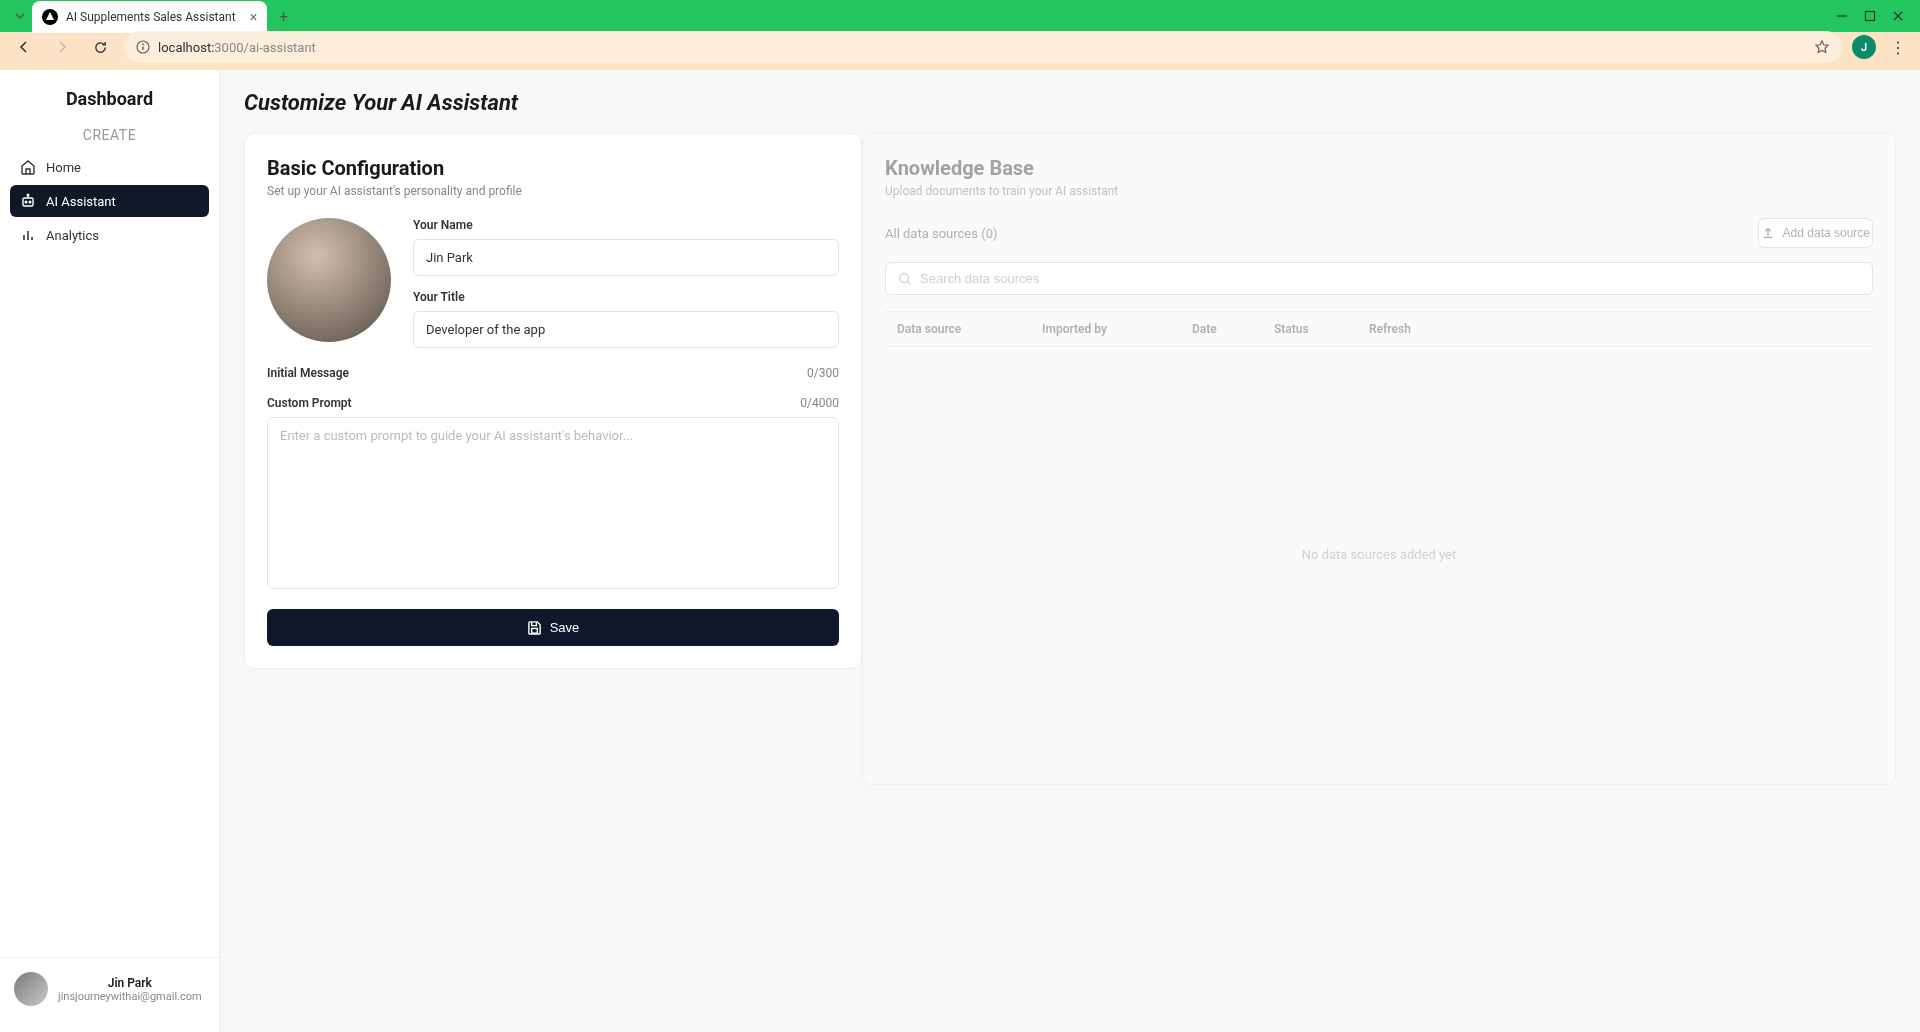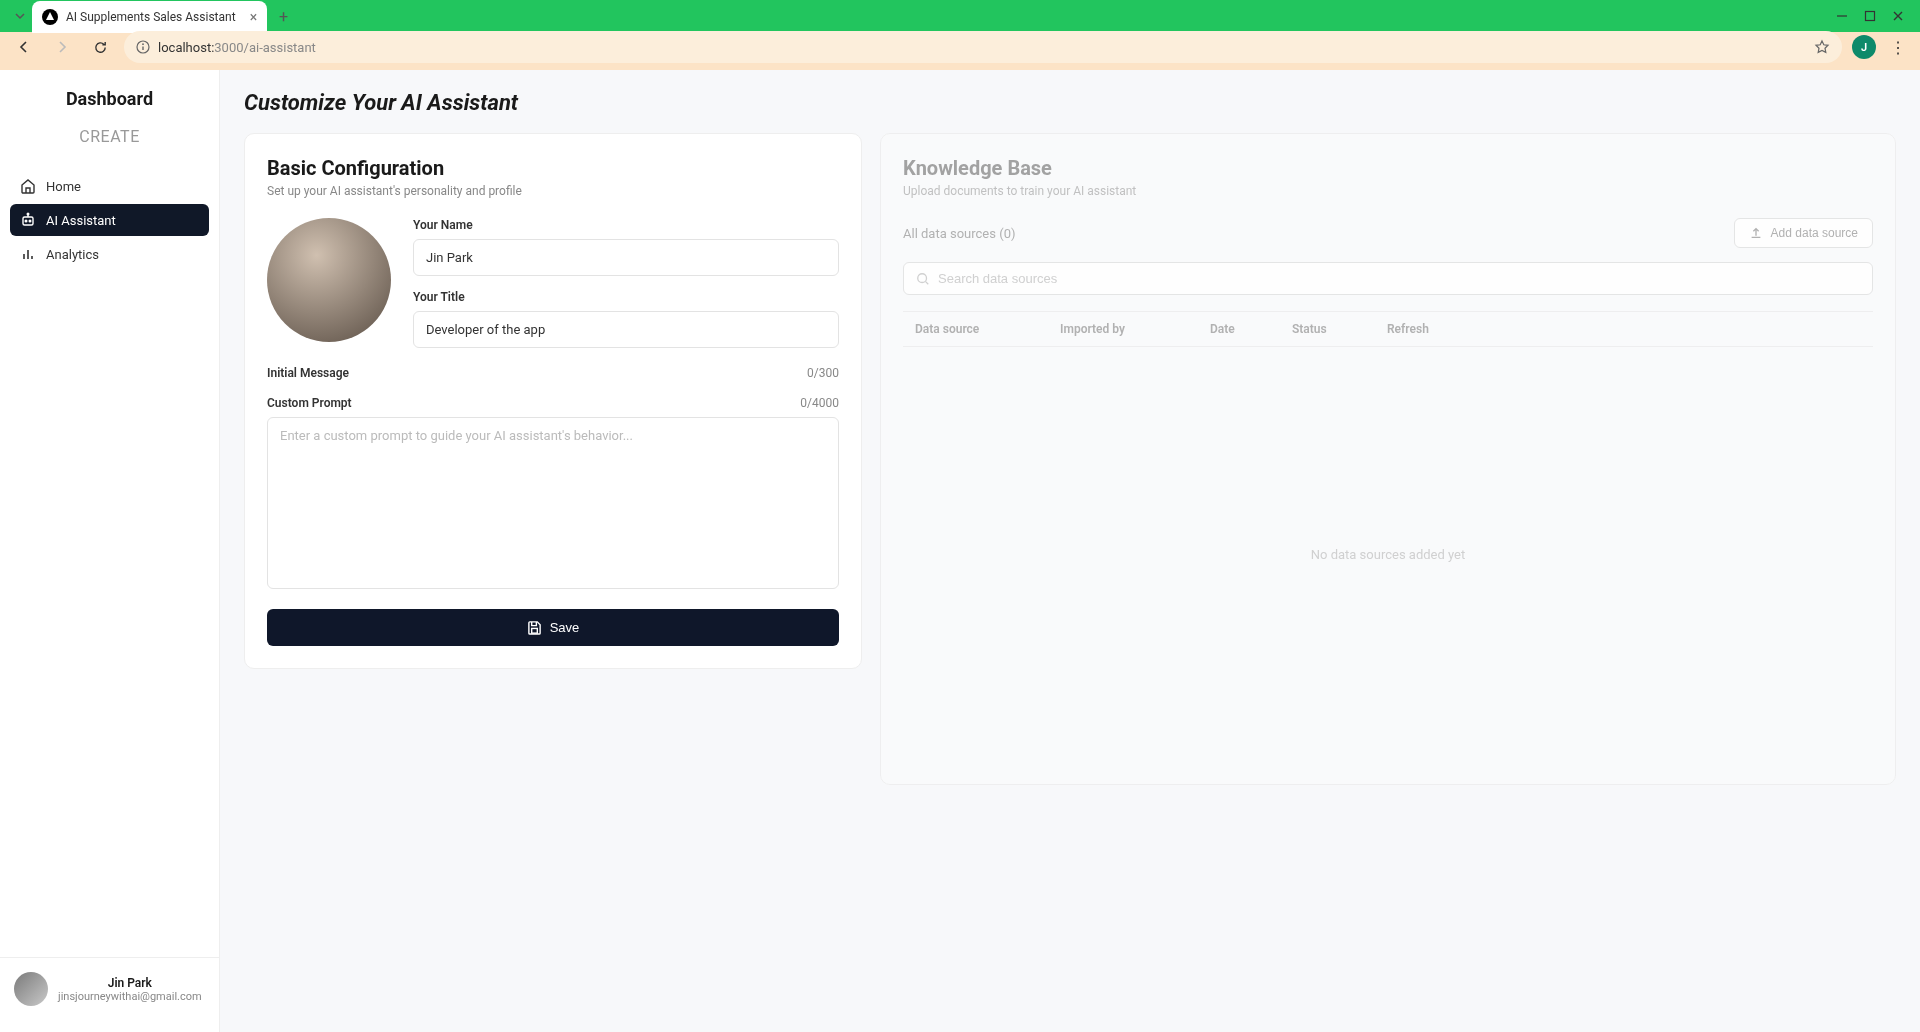--- a/index.html
+++ b/index.html
@@ -35,40 +35,40 @@
 .avatar-btn { width: 24px; height: 24px; border-radius: 50%; background: #0d8a6a; color: #fff; display: flex; align-items: center; justify-content: center; font-size: 11px; font-weight: 600; cursor: pointer; }
 .kebab { cursor: pointer; color: #333; padding: 0 4px; }
 
 
 .app { display: flex; height: calc(100vh - 70px); }
 .sidebar {
   width: 220px; background: #fff; border-right: 1px solid #eee; display: flex;
   flex-direction: column; padding: 18px 10px; text-align: center;
 }
 .sidebar h1 { font-size: 18px; font-weight: 700; margin: 0 6px 18px; color: #1a1a1a; }
-.sidebar .section-label { font-size: 16px; color: #999; letter-spacing: 0.5px; margin: 0 6px 24px; }
+.sidebar .section-label { font-size: 14px; color: #999; letter-spacing: 0.5px; margin: 0 6px 8px; }
 .nav-item {
   display: flex; align-items: center; gap: 10px; padding: 8px 10px; border-radius: 6px;
   font-size: 13px; color: #333; cursor: pointer; margin-bottom: 2px;
 }
 .nav-item.active { background: #101828; color: #fff; }
 .nav-item .icon { width: 16px; height: 16px; display: flex; align-items: center; justify-content: center; }
 
 .sidebar-footer {
   margin-top: auto; display: flex; align-items: center; gap: 10px; padding: 8px 4px;
   border-top: 1px solid #eee; margin-left: -10px; margin-right: -10px; padding-left: 14px; padding-top: 14px;
 }
 .user-avatar { width: 34px; height: 34px; border-radius: 50%; background: linear-gradient(135deg,#7a7a7a,#c9c9c9); }
 .user-info .name { font-size: 12px; font-weight: 600; color: #1a1a1a; }
 .user-info .email { font-size: 11px; color: #888; }
 
 .main { flex: 1; overflow-y: auto; padding: 20px 24px 30px; }
 .page-title { font-size: 22px; font-weight: 700; color: #1a1a1a; margin-bottom: 18px; font-style: italic; }
 
-.panels { display: flex; gap: 18px; align-items: flex-start; }
+.panels { display: flex; align-items: flex-start; }
 .card {
   background: #fff; border: 1px solid #eee; border-radius: 10px; padding: 22px;
 }
 .card.left { flex: 0 0 618px; }
 .card.right { flex: 1; background: #fafbfc; opacity: 0.9; }
 .card h2 { font-size: 20px; font-weight: 700; margin-bottom: 4px; }
 .card.right h2 { color: #999; }
 .card .subtitle { font-size: 12px; color: #888; margin-bottom: 20px; }
 .card.right .subtitle { color: #bbb; }
 
@@ -96,21 +96,21 @@
   width: 100%; background: #0f172a; color: #fff; border: none; border-radius: 6px;
   padding: 11px; font-size: 13px; font-weight: 500; cursor: pointer; display: flex;
   align-items: center; justify-content: center; gap: 8px; margin-top: 8px;
 }
 
 
 .kb-header { display: flex; justify-content: space-between; align-items: center; margin-bottom: 14px; }
 .kb-count { font-size: 13px; color: #aaa; }
 .add-btn {
   display: flex; align-items: center; gap: 8px; background: #fff; border: 1px solid #e3e3e3;
-  border-radius: 6px; padding: 7px 14px; font-size: 12px; color: #aaa; cursor: pointer;
+  border-radius: 6px; padding: 7px 2px; font-size: 12px; color: #aaa; cursor: pointer;
 }
 .search-wrap {
   display: flex; align-items: center; gap: 8px; border: 1px solid #e3e3e3; background: #fff;
   border-radius: 6px; padding: 8px 12px; margin-bottom: 16px;
 }
 .search-wrap input { border: none; outline: none; flex: 1; font-size: 13px; background: transparent; }
 .search-wrap input::placeholder { color: #ccc; }
 .search-wrap .icon { color: #ccc; }
 
 .table-head {

